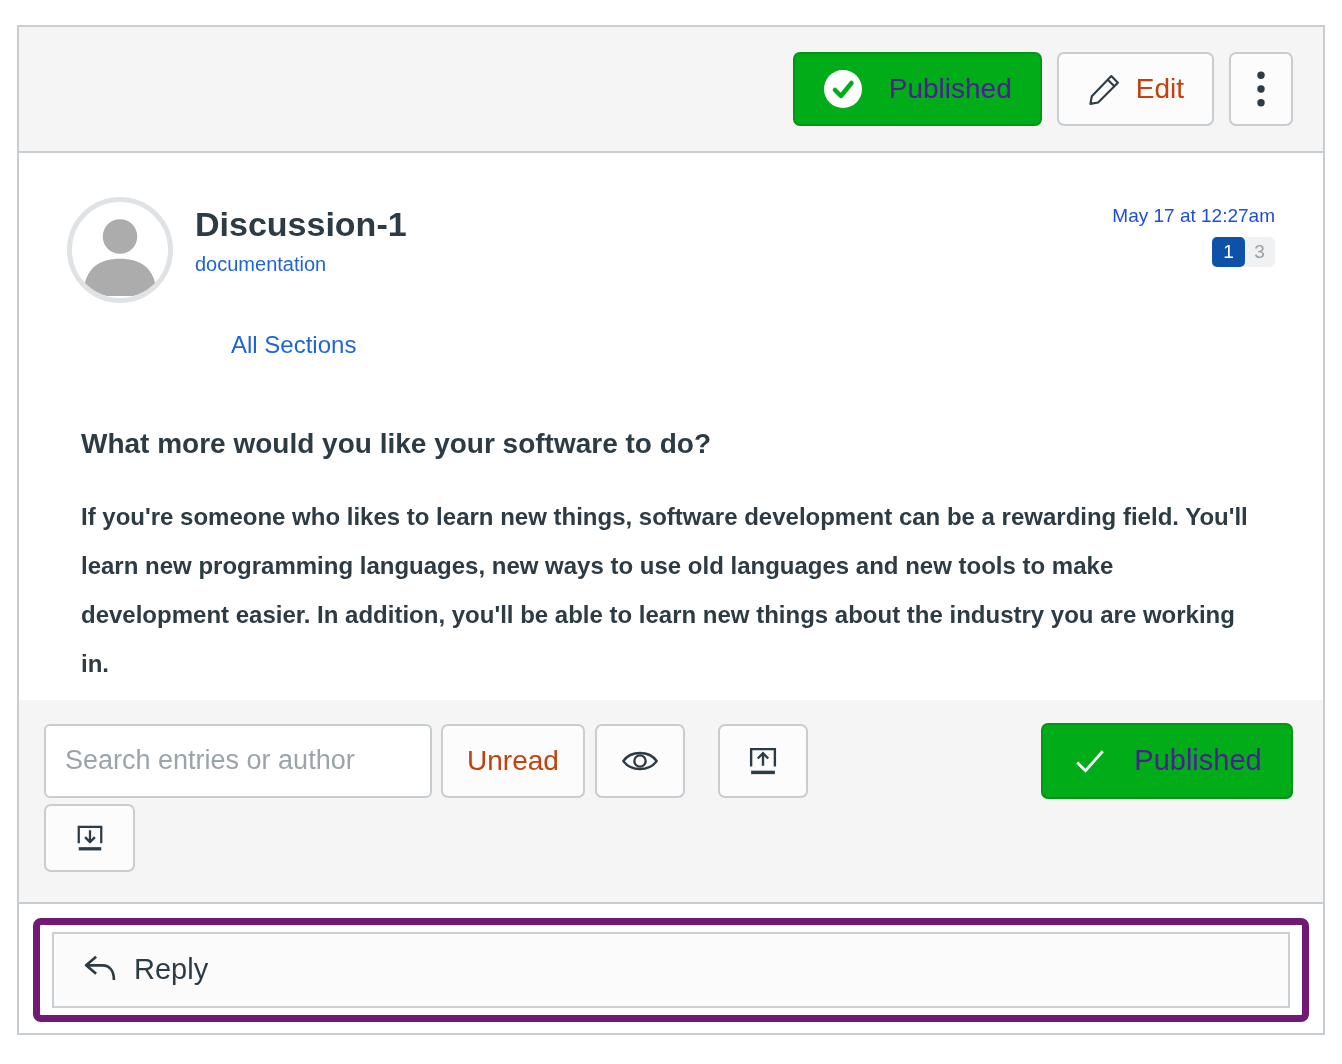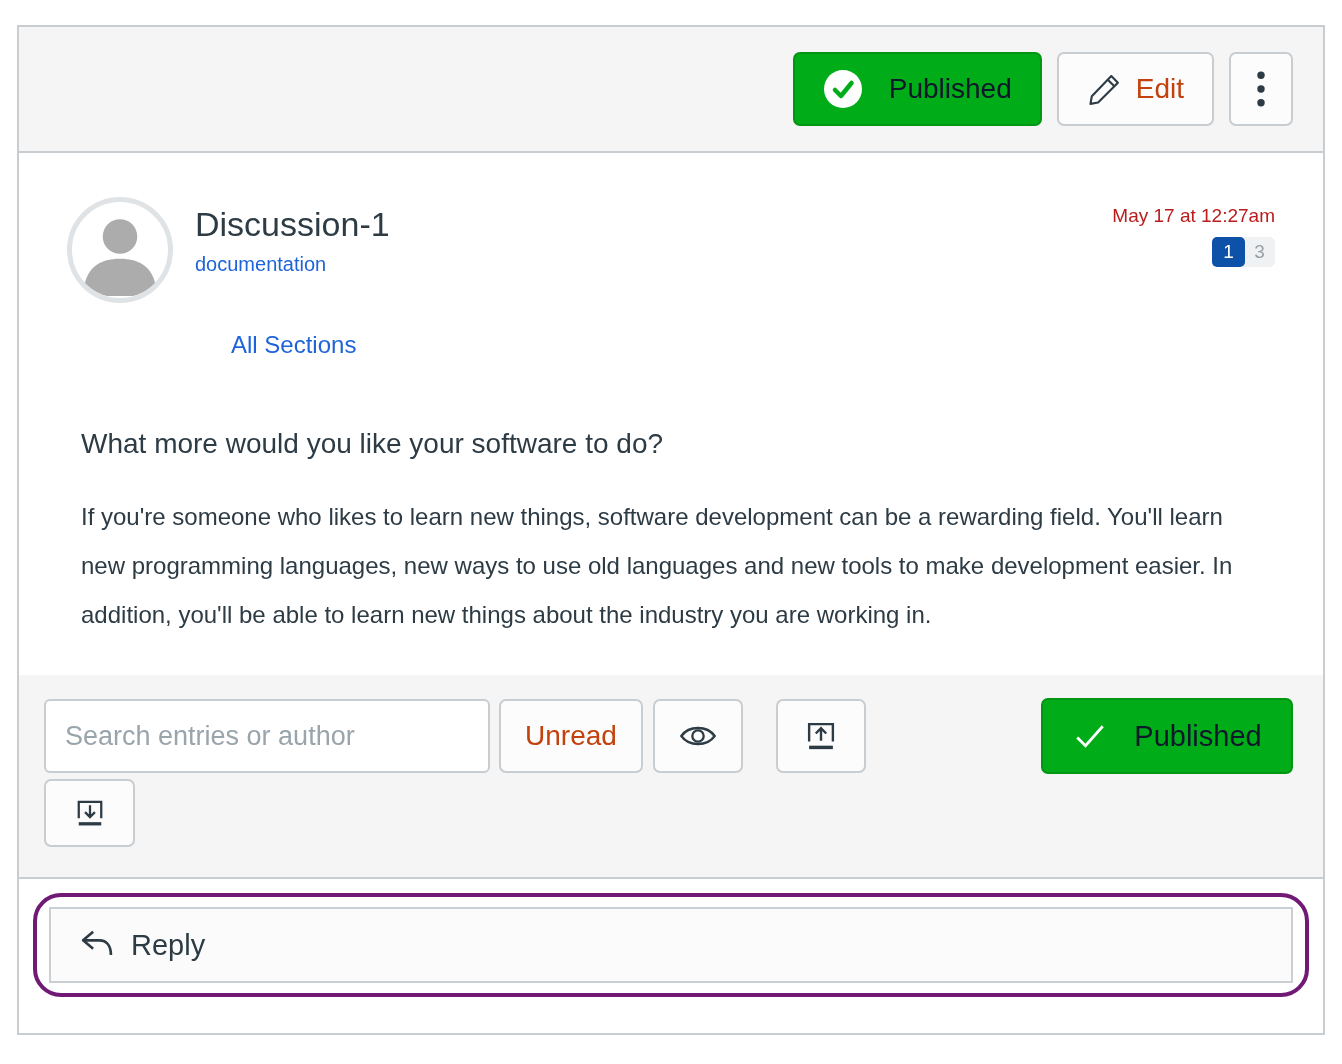--- a/index.html
+++ b/index.html
@@ -28,77 +28,77 @@
   }
   button { font-family: inherit; cursor: pointer; }
   .btn {
     height: 74px; border-radius: 7px;
     font-size: 28px; color: #c2410c;
     background: #FCFCFD; border: 2px solid #C7CDD1;
     display: inline-flex; align-items: center; justify-content: center;
     gap: 13px; padding: 0 28px;
   }
   .btn-green {
-    background: #00AC18; border-color: #029612; color: #0f172a; gap: 26px;
+    background: #00AC18; border-color: #029612; color: #4c1d95; gap: 26px;
   }
   .kebab { width: 64px; padding: 0; }
 
   
   .discussion { flex: 1 1 auto; background: #fff; padding: 44px 48px 0 48px; }
   .disc-header { display: flex; align-items: flex-start; }
   .avatar {
     width: 106px; height: 106px; border-radius: 50%;
     border: 5px solid #DFE3E5; overflow: hidden; background: #fff;
     flex: 0 0 106px;
   }
   .title-col { margin-left: 22px; padding-top: 8px; }
-  .title-col h1 { font-size: 34px; font-weight: 400; color: #2D3B45; line-height: 1.15; }
+  .title-col h1 { font-size: 34px; font-weight: 700; color: #2D3B45; line-height: 1.15; }
   a.link { color: #1E64D8; text-decoration: none; cursor: pointer; text-align: right; }
   .author { display: inline-block; font-size: 20px; margin-top: 9px; }
   .meta-col { margin-left: auto; text-align: right; padding-top: 8px; }
-  .timestamp { font-size: 19px; color: #b91c1c; }
+  .timestamp { font-size: 19px; color: #1d4ed8; }
   .badges { margin-top: 10px; display: flex; justify-content: flex-end; }
   .badge {
     height: 30px; min-width: 33px; padding: 0 8px;
     display: inline-flex; align-items: center; justify-content: center;
     font-size: 19px;
   }
   .badge-unread { background: #0E51A8; color: #fff; border-radius: 5px; position: relative; z-index: 1; }
   .badge-total { background: #F0F1F2; color: #98A1A8; border-radius: 0 6px 6px 0; margin-left: -3px; padding-left: 10px; }
   .all-sections { display: inline-block; font-size: 24px; margin: 28px 0 0 164px; }
-  .body-text { margin-left: 14px; }
+  .body-text { margin-left: 14px; font-weight: bold; }
   .body-heading { font-size: 28px; line-height: 49px; margin-top: 60px; }
   .body-para { font-size: 24px; line-height: 49px; margin-top: 24px; max-width: 1180px; }
 
   
   .filterbar {
     flex: 0 0 204px; background: #F5F5F6;
     border-bottom: 2px solid #C7CDD1;
     padding: 24px 30px 0 25px;
   }
   .filter-row1 { display: flex; align-items: stretch; height: 74px; }
   .search-input {
-    width: 446px; height: 74px;
+    width: 388px; height: 74px;
     border: 2px solid #C7CDD1; border-radius: 6px;
     background: #fff; font-size: 27px; padding: 0 19px;
     color: #8b5cf6; font-family: inherit; outline: none;
   }
   .search-input::placeholder { color: #9AA4AB; }
   .btn-unread { width: 144px; margin-left: 9px; padding: 0; }
   .btn-icon { width: 90px; padding: 0; }
   .btn-eye { margin-left: 10px; }
   .btn-upload { margin-left: 33px; }
   .btn-subscribed { width: 252px; margin-left: auto; padding: 0; font-size: 29px; height: 76px; margin-top: -1px; }
   .filter-row2 { margin-top: 6px; }
   .btn-download { width: 91px; height: 68px; }
 
   
   .replybar { flex: 1 1 auto; background: #fff; padding: 14px 14px 0 14px; }
   .red-annotation {
-    border: 4px solid #701a75; border-radius: 28px;
+    border: 7px solid #701a75; border-radius: 8px;
     height: 104px; padding: 6px 12px;
     display: flex; align-items: center;
   }
   .reply-box {
     flex: 1 1 auto; height: 76px;
     border: 2px solid #C9CFD3; background: #FBFBFC;
     display: flex; align-items: center; gap: 15px;
     padding: 0 27px; font-size: 29px; color: #2D3B45;
     cursor: pointer;
   }

